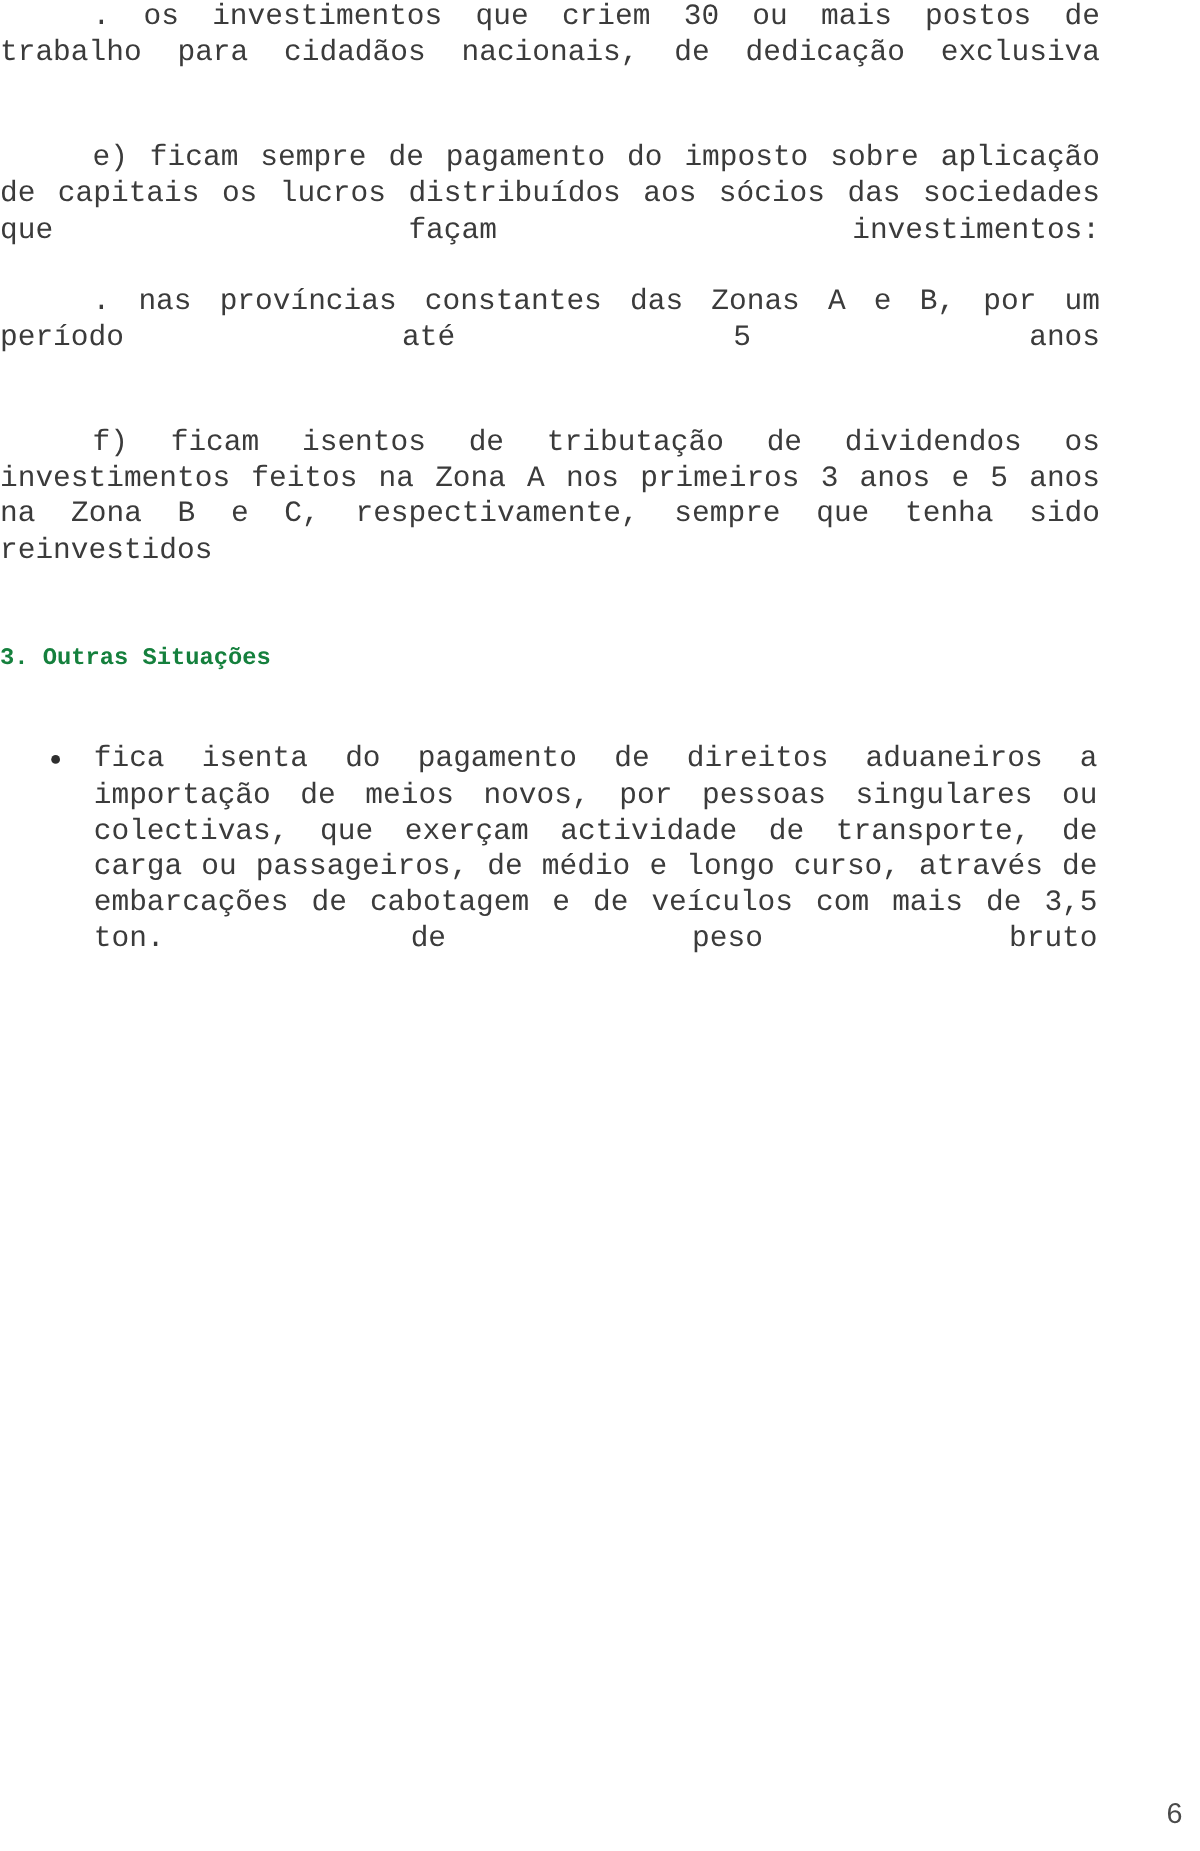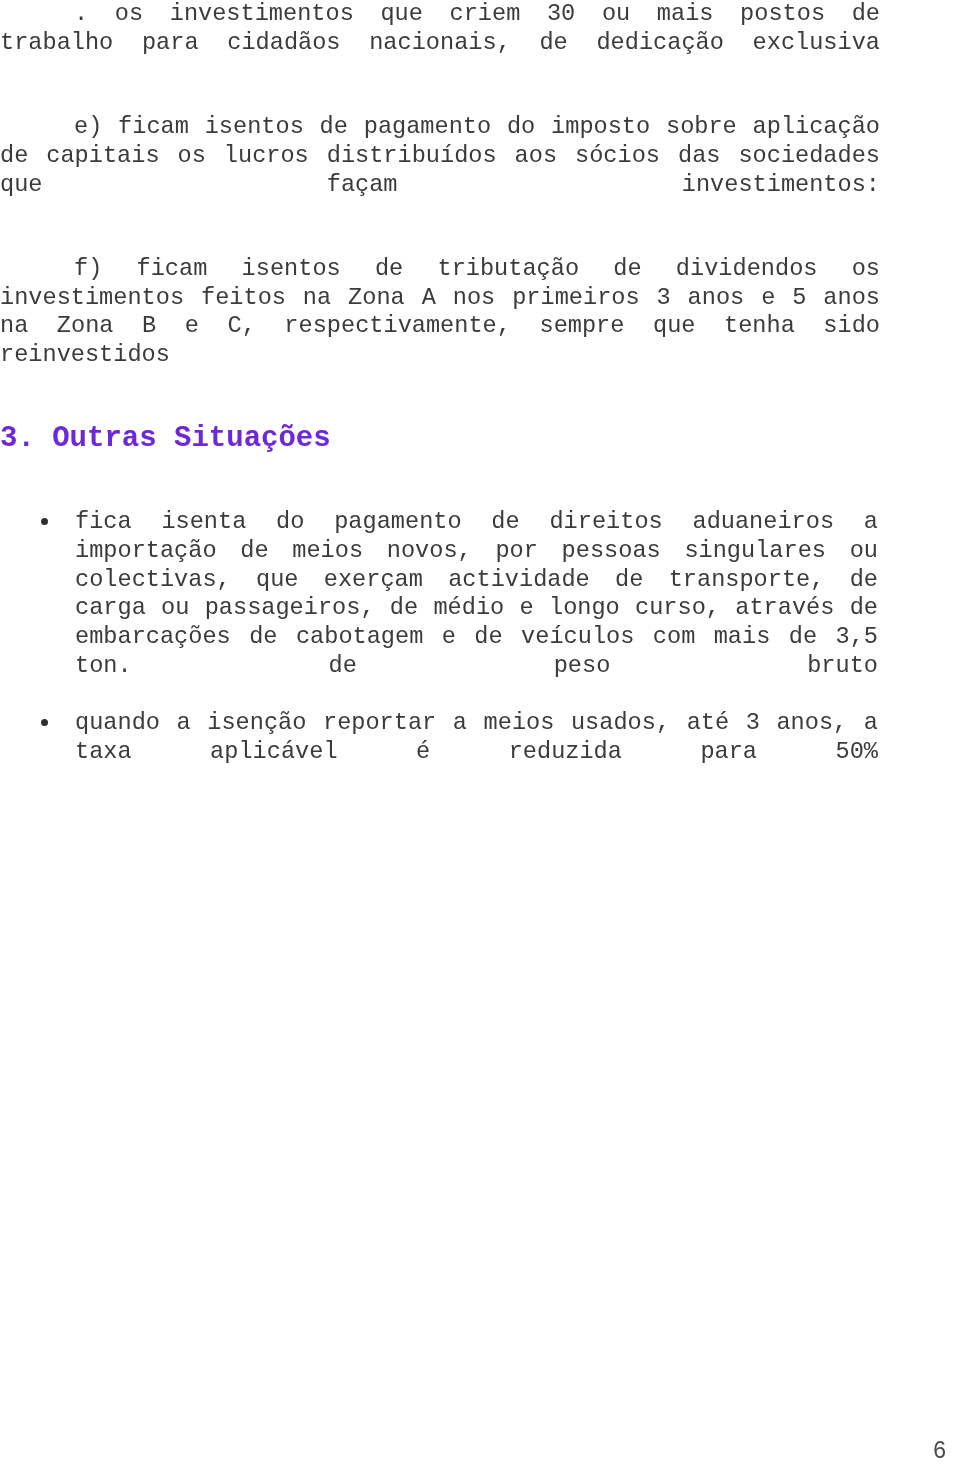--- a/index.html
+++ b/index.html
@@ -51,24 +51,24 @@
   }
 
   
   .lettered {
     text-indent: 74px;
   }
   .gap-md { height: 27px; }
 
   
   .section-heading {
-    font-size: 29px;
+    font-size: 19px;
     line-height: 28.7px;
     font-weight: bold;
-    color: #6d28d9;
+    color: #15803d;
     margin: 0;
     text-align: left;
     white-space: pre;
   }
 
   
   .sub-heading-row {
     font-size: 23.6px;
     line-height: 28.7px;
     margin: 0;
@@ -136,45 +136,42 @@
 
 <div class="page">
 
   <div class="content">
 
     <p class="para subitem just-last-left">. os investimentos que criem 30 ou mais postos de trabalho para cidadãos nacionais, de dedicação exclusiva</p>
 
 
     <div class="gap-md"></div>
 
-    <p class="para lettered just-last-left">e) ficam isentos de pagamento do imposto sobre aplicação de capitais os lucros distribuídos aos sócios das sociedades que façam investimentos:</p>
+    <p class="para lettered just-last-left">e) ficam sempre de pagamento do imposto sobre aplicação de capitais os lucros distribuídos aos sócios das sociedades que façam investimentos:</p>
 
+    <p class="para subitem just-last-left">. nas províncias constantes das Zonas A e B, por um período até 5 anos</p>
 
 
     <div class="gap-md"></div>
 
     <p class="para lettered just-last-left">f) ficam isentos de tributação de dividendos os investimentos feitos na Zona A nos primeiros 3 anos e 5 anos na Zona B e C, respectivamente, sempre que tenha sido reinvestidos</p>
 
     <div class="gap-md"></div>
 
     <h2 class="section-heading">3. Outras Situações</h2>
 
     <div class="gap-md"></div>
 
 
     <div class="gap-md"></div>
 
     <ul class="bullets">
       <li>
           <span class="bullet-dot"></span>
           <span class="li-text">fica isenta do pagamento de direitos aduaneiros a importação de meios novos, por pessoas singulares ou colectivas, que exerçam actividade de transporte, de carga ou passageiros, de médio e longo curso, através de embarcações de cabotagem e de veículos com mais de 3,5 ton. de peso bruto</span>
         </li>
-      <li>
-          <span class="bullet-dot"></span>
-          <span class="li-text">quando a isenção reportar a meios usados, até 3 anos, a taxa aplicável é reduzida para 50%</span>
-        </li>
     </ul>
 
   </div>
 
   <div class="page-number">6</div>
 
 </div>
 
 </body></html>

